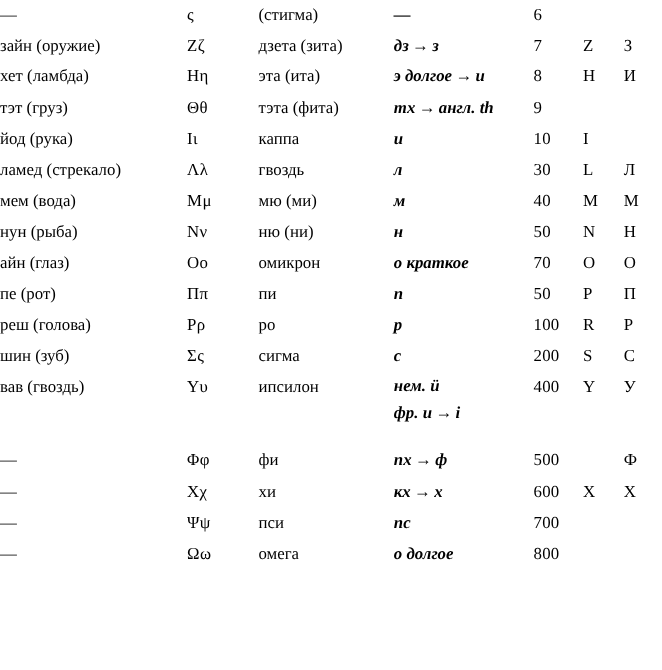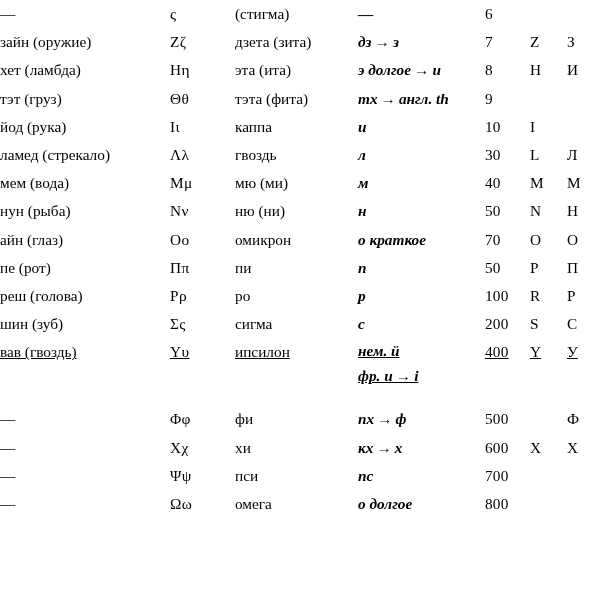--- a/index.html
+++ b/index.html
@@ -87,21 +87,20 @@
 
   
   .subline {
     display: block;
     line-height: 25px;
     height: 25px;
   }
   tr.tall td {
     height: 52px;
     line-height: 27px;
-    text-decoration: underline;
   }
 
   
   tr.spacer td {
     height: 15px;
     line-height: 15px;
     font-size: 1px;
   }
 </style>
 </head>

